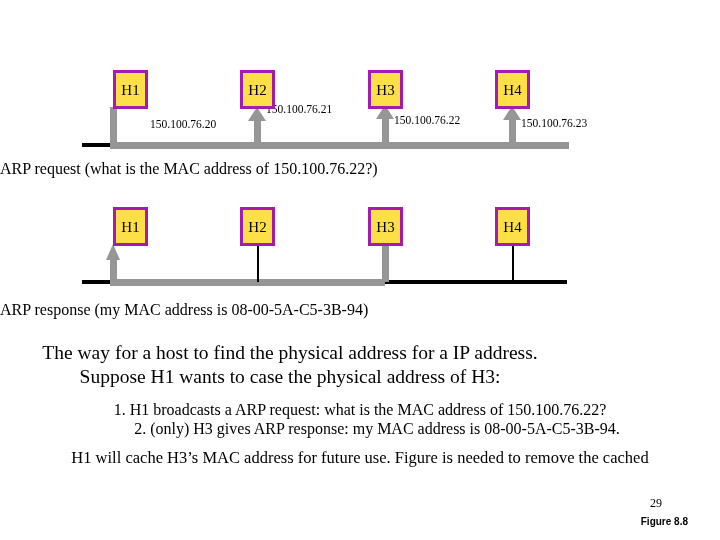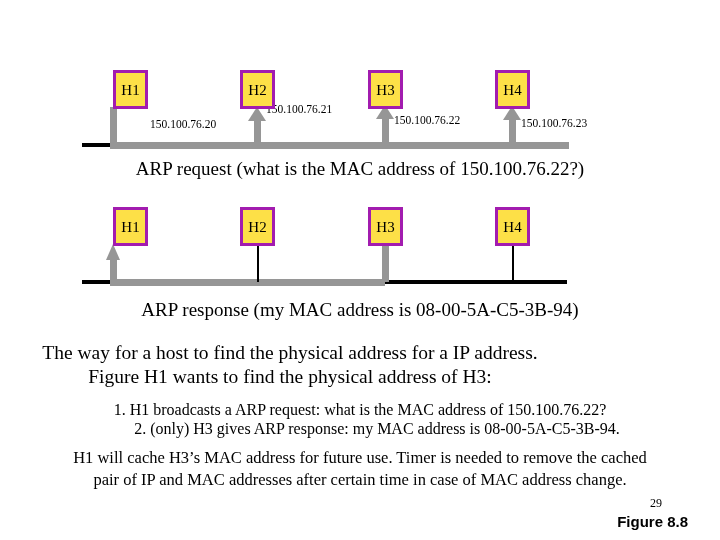--- a/index.html
+++ b/index.html
@@ -95,22 +95,22 @@
   .ip-label {
     position: absolute;
     font-size: 11.5px;
     line-height: 14px;
     white-space: nowrap;
   }
   .caption {
     position: absolute;
     left: 0;
     width: 720px;
-    text-align: center;
-    font-size: 19px;
+    text-align: left;
+    font-size: 16px;
     line-height: 16px;
     white-space: nowrap;
   }
 
   
   .lead {
     position: absolute;
     left: 0;
     width: 580px;
     text-align: center;
@@ -141,21 +141,21 @@
     right: 58px;
     top: 496px;
     font-size: 12px;
     line-height: 14px;
     text-align: center;
   }
   .figure-caption {
     position: absolute;
     right: 32px;
     top: 515px;
-    font-size: 15px;
+    font-size: 10px;
     line-height: 13px;
     font-weight: bold;
     font-family: "Liberation Sans", "DejaVu Sans", sans-serif;
   }
 </style>
 </head>
 <body>
 
 <div class="slide">
 
@@ -218,24 +218,23 @@
 
     <div class="host-box" style="left:495px;top:207px;">
       <span>H4</span>
     </div>
     <div class="stem-black" style="left:512px;top:245px;height:37px;"></div>
 
     <div class="caption" style="top:302px;">ARP response (my MAC address is 08-00-5A-C5-3B-94)</div>
   </div>
 
   <div class="lead" style="top:340px;">The way for a host to find the physical address for a IP address.</div>
-  <div class="lead" style="top:364px;">Figure H1 wants to find the physical address of H3:</div>
+  <div class="lead" style="top:364px;">Suppose H1 wants to case the physical address of H3:</div>
 
   <div class="steps" style="top:400px;">1. H1 broadcasts a ARP request: what is the MAC address of 150.100.76.22?</div>
   <div class="steps" style="top:419px;padding-left:17px;">2. (only) H3 gives ARP response: my MAC address is 08-00-5A-C5-3B-94.</div>
 
-  <div class="closing" style="top:447px;">H1 will cache H3’s MAC address for future use. Timer is needed to remove the cached</div>
-  <div class="closing" style="top:469px;">pair of IP and MAC addresses after certain time in case of MAC address change.</div>
+  <div class="closing" style="top:447px;">H1 will cache H3’s MAC address for future use. Figure is needed to remove the cached</div>
 
   <div class="page-number">29</div>
   <div class="figure-caption">Figure 8.8</div>
 
 </div>
 
 </body></html>

